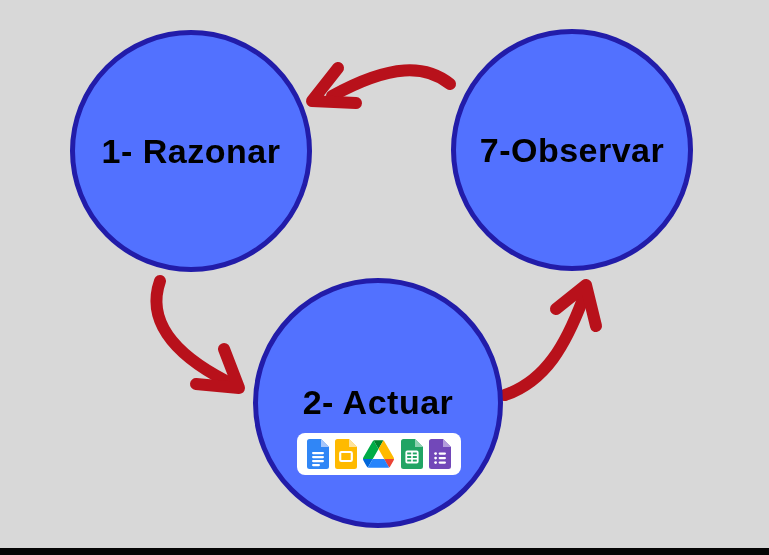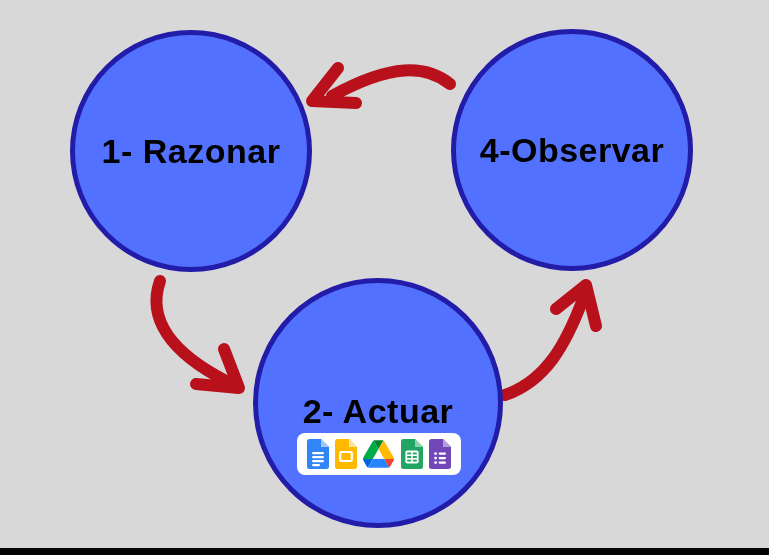--- a/index.html
+++ b/index.html
@@ -27,21 +27,21 @@
     font-size: 34px;
     letter-spacing: 0.5px;
     white-space: nowrap;
   }
   #node-razonar  { left: 70px;  top: 30px;  width: 242px; height: 242px; }
   #node-observar { left: 451px; top: 29px;  width: 242px; height: 242px; }
   #node-actuar   { left: 253px; top: 278px; width: 250px; height: 250px; }
   #node-actuar .node-label {
     position: absolute;
     left: 0; right: 0;
-    top: 109px;
+    top: 100px;
     text-align: center;
   }
   .iconbar {
     position: absolute;
     left: 39px;
     top: 150px;
     width: 164px;
     height: 42px;
     background: #ffffff;
     border-radius: 8px;
@@ -91,21 +91,21 @@
       <path class="arrow-stroke" d="M 505 395 C 546 381, 566 344, 583 299"></path>
       <path class="arrow-stroke" d="M 556 309 L 586 285 L 596 326"></path>
     </g>
   </svg>
 
   <div class="node" id="node-razonar">
     <span class="node-label">1- Razonar</span>
   </div>
 
   <div class="node" id="node-observar">
-    <span class="node-label">4-Observar</span>
+    <span class="node-label">7-Observar</span>
   </div>
 
   <div class="node" id="node-actuar">
     <span class="node-label">2- Actuar</span>
 
     <div class="iconbar">
 
       <svg width="22" height="30" viewBox="0 0 22 30">
         <path d="M2.5 0 H14 L22 8 V27.5 A2.5 2.5 0 0 1 19.5 30 H2.5 A2.5 2.5 0 0 1 0 27.5 V2.5 A2.5 2.5 0 0 1 2.5 0 Z" fill="#3086f6"></path>
         <path d="M14 0 L22 8 H14 Z" fill="#a6c6fa"></path>

